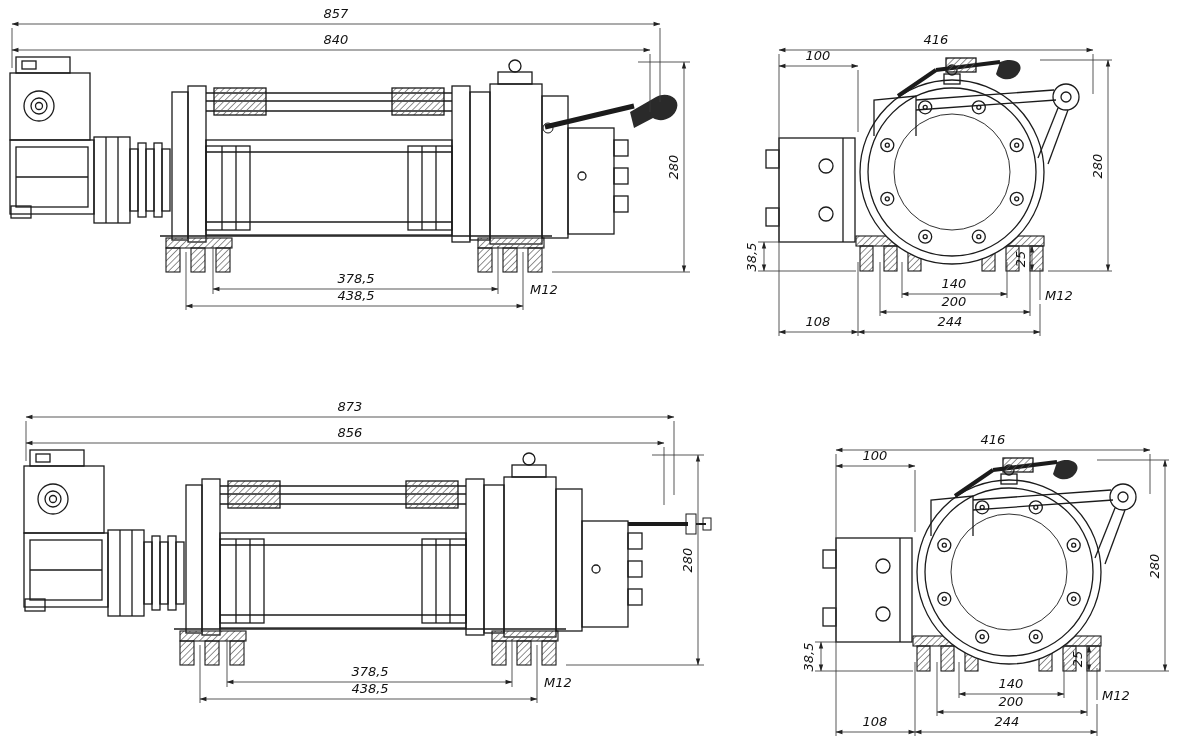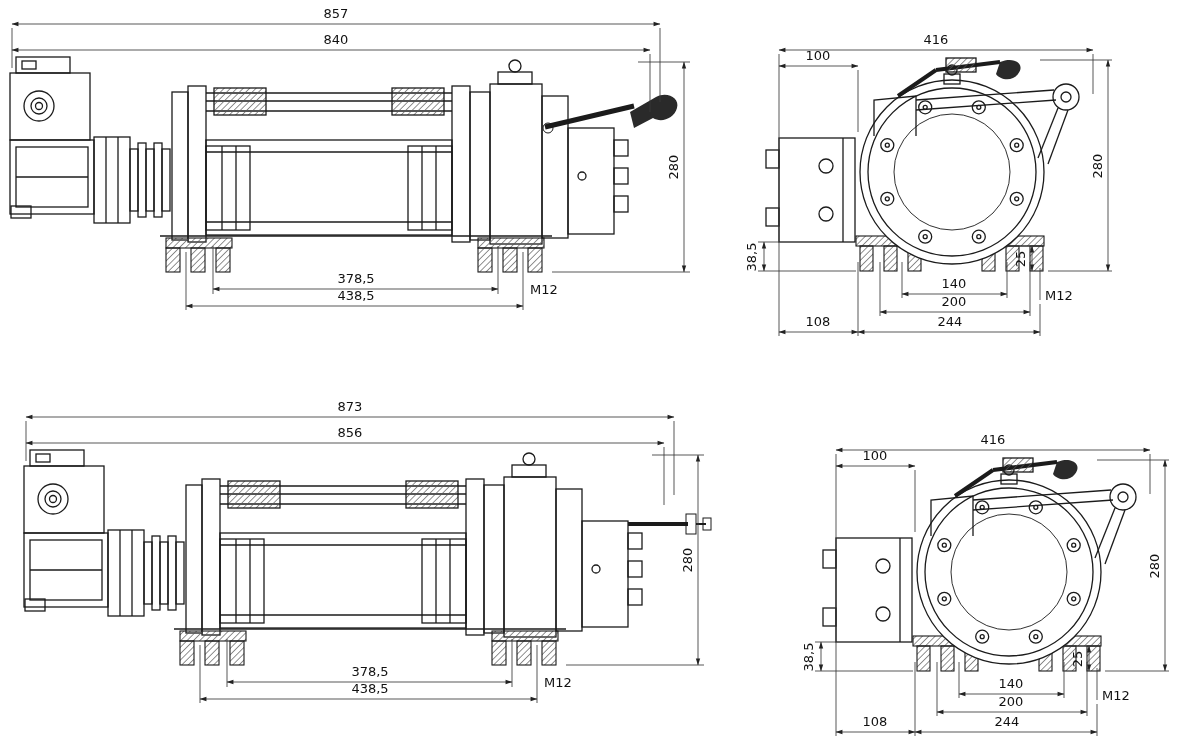--- a/index.html
+++ b/index.html
@@ -1,18 +1,19 @@
 <!DOCTYPE html>
 <html><head>
 <meta charset="utf-8">
 <style>
   html,body{margin:0;padding:0;background:#ffffff;}
   .sheet{
     width:1200px;height:747px;background:#ffffff;position:relative;overflow:hidden;
     font-family:"DejaVu Sans",sans-serif;
+    font-style:italic;
   }
   svg{display:block;}
   text.dim{font-family:"DejaVu Sans",sans-serif;font-size:13px;fill:#111;text-anchor:middle;}
   text.dimL{text-anchor:start;}
 </style>
 </head>
 <body>
 
 <div class="sheet">
 <svg width="1200" height="747" viewBox="0 0 1200 747">

